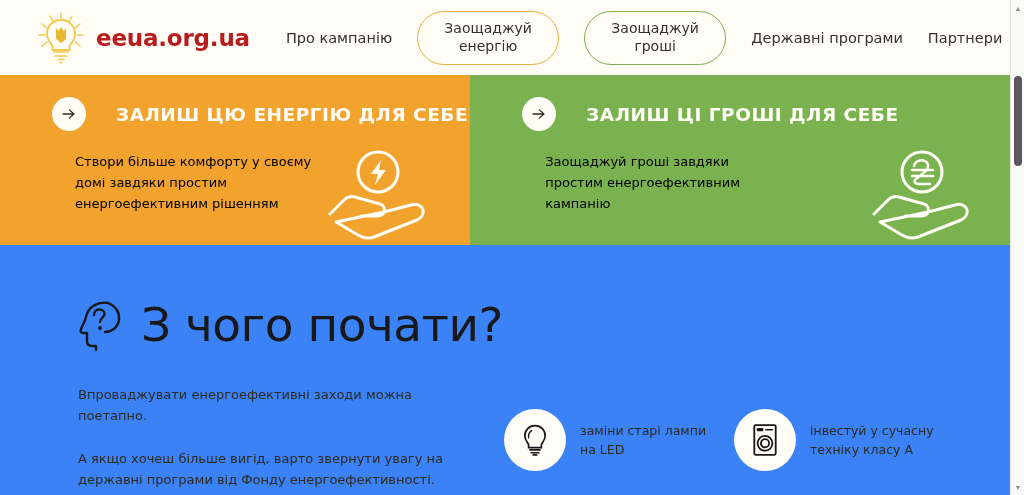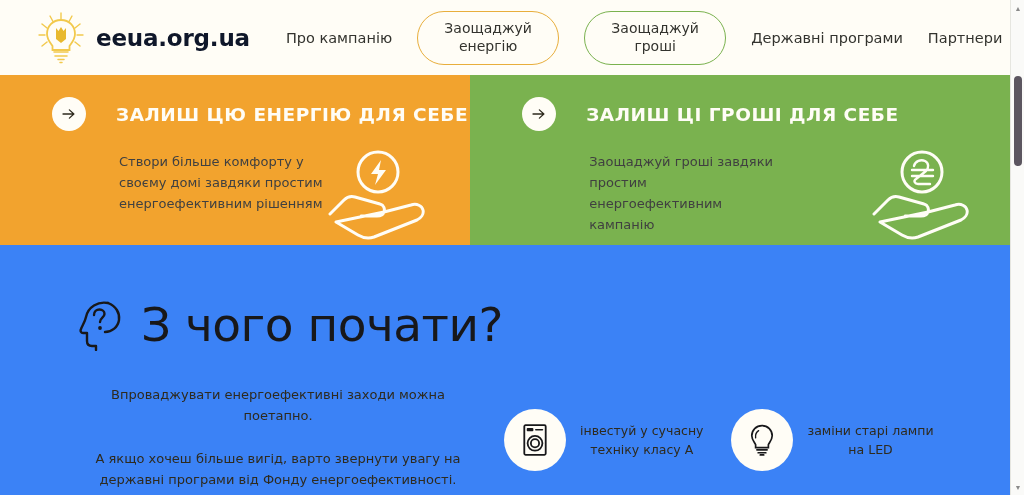--- a/index.html
+++ b/index.html
@@ -39,21 +39,21 @@
   .logo-mark {
     width: 50px;
     height: 52px;
     flex: 0 0 auto;
     display: block;
   }
 
   .brand {
     font-size: 23px;
     font-weight: bold;
-    color: #0f172a;
+    color: #b91c1c;
     letter-spacing: -0.2px;
     margin-left: 10px;
     white-space: nowrap;
     font-family: "DejaVu Sans", sans-serif;
   }
 
   .nav-link {
     font-size: 14.5px;
     color: #33332E;
     white-space: nowrap;
@@ -129,24 +129,24 @@
     font-size: 18.5px;
     font-weight: bold;
     letter-spacing: 0.5px;
     color: #FFFDF6;
     white-space: nowrap;
     font-family: "DejaVu Sans", sans-serif;
   }
 
   .banner-desc {
     margin-top: 20px;
-    padding-left: 119px;
+    padding-left: 75px;
     font-size: 13px;
     line-height: 1.62;
-    color: #404040;
+    color: #000000;
     max-width: 330px;
     font-family: "DejaVu Sans", sans-serif;
   }
   .banner-green .banner-desc { max-width: 310px; }
 
   .hand-icon {
     position: absolute;
     right: 42px;
     bottom: 5px;
     width: 100px;
@@ -177,21 +177,20 @@
     color: #18181A;
     letter-spacing: -0.5px;
     white-space: nowrap;
     font-family: "DejaVu Sans", sans-serif;
   }
 
   .lower-row {
     display: flex;
     padding-left: 78px;
     padding-top: 32px;
-    text-align: center;
   }
 
   .paragraphs {
     width: 400px;
     font-size: 13px;
     line-height: 1.62;
     color: #2E2A1E;
     font-family: "DejaVu Sans", sans-serif;
   }
   .paragraphs p + p { margin-top: 22px; }
@@ -353,45 +352,45 @@
     <div class="lower-row">
       <div class="paragraphs">
         <p>Впроваджувати енергоефективні заходи можна поетапно.</p>
         <p>А якщо хочеш більше вигід, варто звернути увагу на державні програми від Фонду енергоефективності.</p>
       </div>
 
       <div class="tips">
 
         <div class="tip">
           <div class="tip-badge">
+            <svg viewBox="0 0 34 40" width="30" height="34">
+              <path d="M17 3 C10 3 5 8.5 5 15 C5 19.5 8 22.5 9.5 25.5 L9.5 29 L24.5 29 L24.5 25.5 C26 22.5 29 19.5 29 15 C29 8.5 24 3 17 3 Z" fill="none" stroke="#18181A" stroke-width="2"></path>
+              <path d="M11 31.5 H23 M12.5 35 H21.5" stroke="#18181A" stroke-width="2" stroke-linecap="round"></path>
+              <path d="M15 37.5 H19" stroke="#18181A" stroke-width="2" stroke-linecap="round"></path>
+              <path d="M13 9 C10 11 9 14 9.5 17.5" fill="none" stroke="#18181A" stroke-width="1.6" stroke-linecap="round"></path>
+            </svg>
+          </div>
+          <div class="tip-label">заміни старі лампи
+на LED</div>
+        </div>
+
+        <div class="tip">
+          <div class="tip-badge">
             <svg viewBox="0 0 34 40" width="28" height="34">
               <rect x="4" y="2" width="26" height="36" rx="1.5" fill="none" stroke="#18181A" stroke-width="2.2"></rect>
               <rect x="7" y="5.5" width="8" height="4" rx="1" fill="#18181A"></rect>
               <rect x="17" y="6.5" width="10" height="2" rx="1" fill="#18181A"></rect>
               <circle cx="17" cy="24" r="9" fill="none" stroke="#18181A" stroke-width="2.2"></circle>
               <circle cx="17" cy="24" r="5" fill="none" stroke="#18181A" stroke-width="2.2"></circle>
             </svg>
           </div>
           <div class="tip-label">інвестуй у сучасну
 техніку класу А</div>
         </div>
 
-        <div class="tip">
-          <div class="tip-badge">
-            <svg viewBox="0 0 34 40" width="30" height="34">
-              <path d="M17 3 C10 3 5 8.5 5 15 C5 19.5 8 22.5 9.5 25.5 L9.5 29 L24.5 29 L24.5 25.5 C26 22.5 29 19.5 29 15 C29 8.5 24 3 17 3 Z" fill="none" stroke="#18181A" stroke-width="2"></path>
-              <path d="M11 31.5 H23 M12.5 35 H21.5" stroke="#18181A" stroke-width="2" stroke-linecap="round"></path>
-              <path d="M15 37.5 H19" stroke="#18181A" stroke-width="2" stroke-linecap="round"></path>
-              <path d="M13 9 C10 11 9 14 9.5 17.5" fill="none" stroke="#18181A" stroke-width="1.6" stroke-linecap="round"></path>
-            </svg>
-          </div>
-          <div class="tip-label">заміни старі лампи
-на LED</div>
-        </div>
-
       </div>
     </div>
   </div>
 </div>
 
 <div class="scrollbar">
   <div class="sb-arrow sb-arrow-up">▲</div>
   <div class="sb-thumb"></div>
   <div class="sb-arrow sb-arrow-down">▼</div>
 </div>

